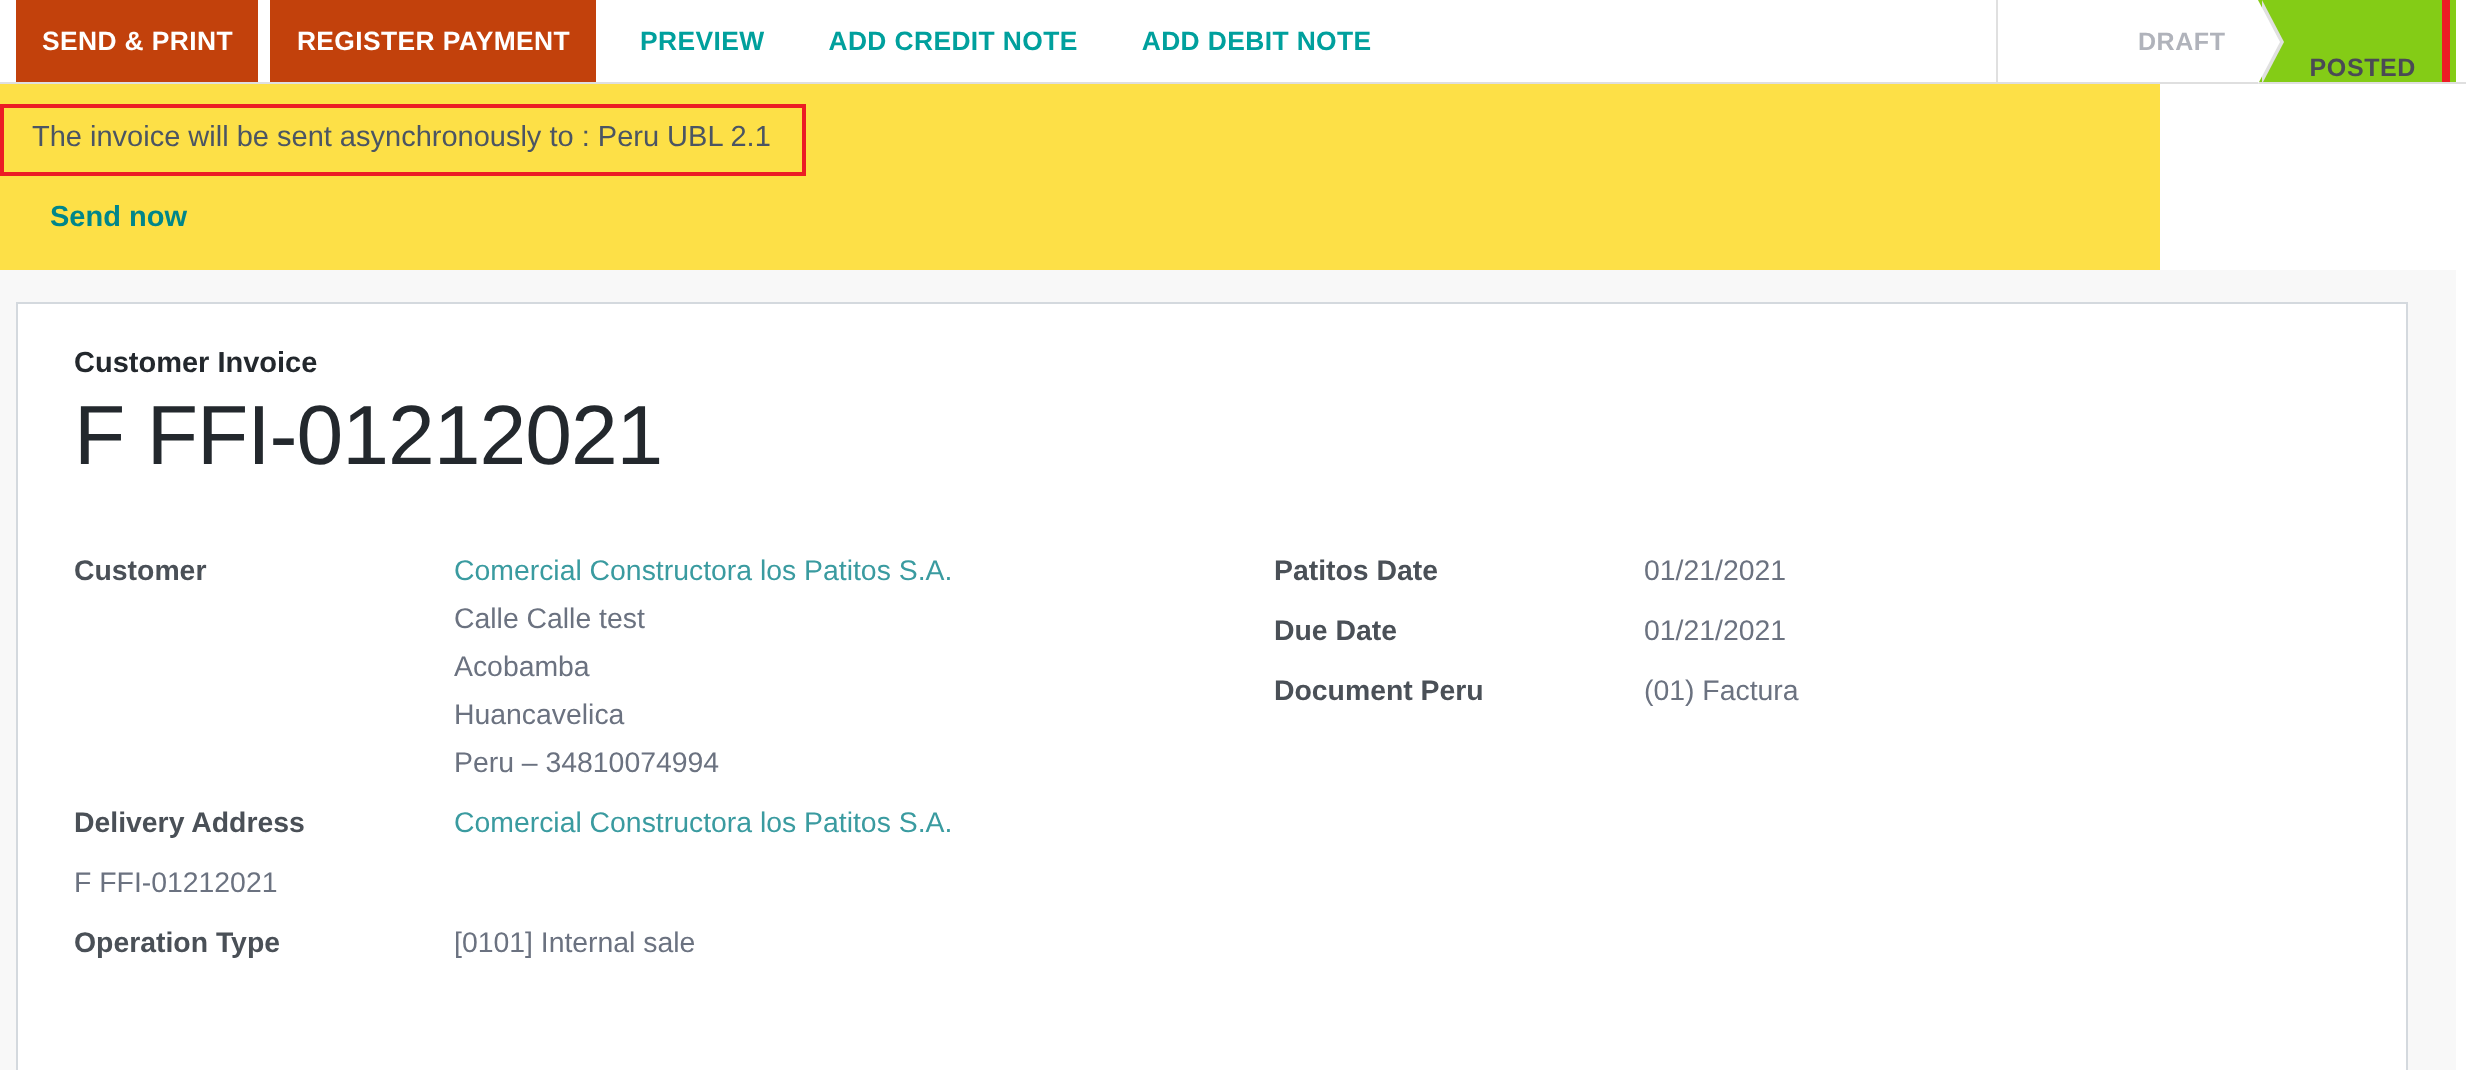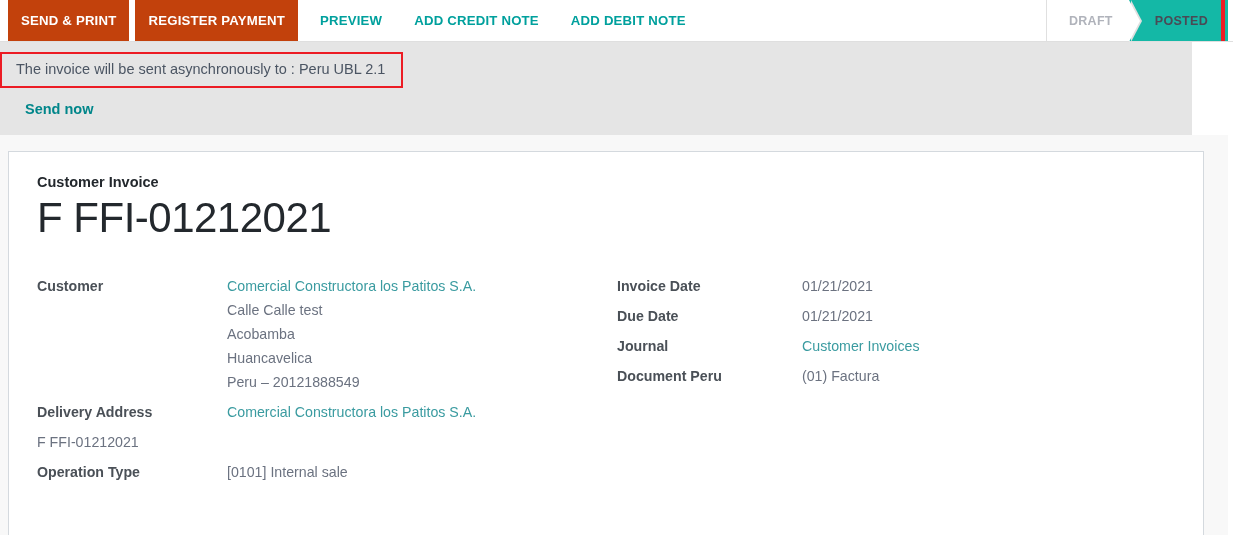--- a/index.html
+++ b/index.html
@@ -58,20 +58,21 @@
 
   
   .statusbar {
     position: absolute;
     right: 5px;
     top: 0;
     bottom: 0;
     display: flex;
     align-items: stretch;
     border-left: 1px solid #e0e0e0;
+    padding-left: 48px;
   }
   .status-step {
     position: relative;
     display: flex;
     align-items: center;
     padding: 0 16px 0 22px;
     font-size: 12.5px;
     font-weight: bold;
     text-transform: uppercase;
     letter-spacing: .3px;
@@ -100,41 +101,42 @@
     top: 50%;
     margin-top: -21px;
     width: 0;
     height: 0;
     border-top: 21px solid transparent;
     border-bottom: 21px solid transparent;
     border-left: 11px solid #e0e0e0;
     z-index: 1;
   }
   .status-step.active {
-    background: #14b8a6;
+    background: #84cc16;
     color: #4a4a55;
     padding: 0 20px 0 26px;
+    align-items: flex-end;
   }
   .status-step.active::after { border-left-color: #eaecef; }
   .status-step.last::after, .status-step.last::before { display: none; }
   .status-highlight {
     position: absolute;
     right: 5px;
     top: 2px;
     bottom: 2px;
     outline: 2px solid #ec1c24;
     pointer-events: none;
     z-index: 5;
   }
 
   
   .banner {
-    background: #e5e5e5;
+    background: #fde047;
     height: 93px;
-    width: 1192px;
+    width: 1080px;
     box-sizing: border-box;
     padding: 10px 0 0 0;
     position: relative;
   }
   .alert-box {
     display: inline-block;
     border: 2px solid #ec1c24;
     padding: 7px 16px 8px 14px;
     margin-left: 0;
     font-size: 14.5px;
@@ -179,20 +181,21 @@
     font-size: 42px;
     font-weight: normal;
     color: #23282d;
     margin: 0 0 34px 0;
     line-height: 1.05;
     letter-spacing: -.5px;
   }
 
   .fields {
     display: flex;
+    gap: 20px;
   }
   .col-left { width: 580px; }
   .col-right { width: 480px; }
 
   .field-row {
     display: flex;
     align-items: flex-start;
     margin-bottom: 6px;
   }
   .field-label {
@@ -272,21 +275,21 @@
 
       <div class="col-left">
 
         <div class="field-row">
           <div class="field-label">Customer</div>
           <div>
             <span class="addr-line link">Comercial Constructora los Patitos S.A.</span>
             <span class="addr-line">Calle Calle test</span>
             <span class="addr-line">Acobamba</span>
             <span class="addr-line">Huancavelica</span>
-            <span class="addr-line">Peru – 20121888549</span>
+            <span class="addr-line">Peru – 34810074994</span>
           </div>
         </div>
 
         <div class="field-row">
           <div class="field-label">Delivery Address</div>
           <div class="field-value link">Comercial Constructora los Patitos S.A.</div>
         </div>
 
         <div class="field-row">
           <div class="field-value">F FFI-01212021</div>
@@ -295,33 +298,29 @@
         <div class="field-row">
           <div class="field-label">Operation Type</div>
           <div class="field-value">[0101] Internal sale</div>
         </div>
 
       </div>
 
       <div class="col-right">
 
         <div class="field-row">
-          <div class="field-label">Invoice Date</div>
+          <div class="field-label">Patitos Date</div>
           <div class="field-value">01/21/2021</div>
         </div>
 
         <div class="field-row">
           <div class="field-label">Due Date</div>
           <div class="field-value">01/21/2021</div>
         </div>
 
-        <div class="field-row">
-          <div class="field-label">Journal</div>
-          <div class="field-value link">Customer Invoices</div>
-        </div>
 
         <div class="field-row">
           <div class="field-label">Document Peru</div>
           <div class="field-value">(01) Factura</div>
         </div>
 
 
       </div>
 
     </div>

